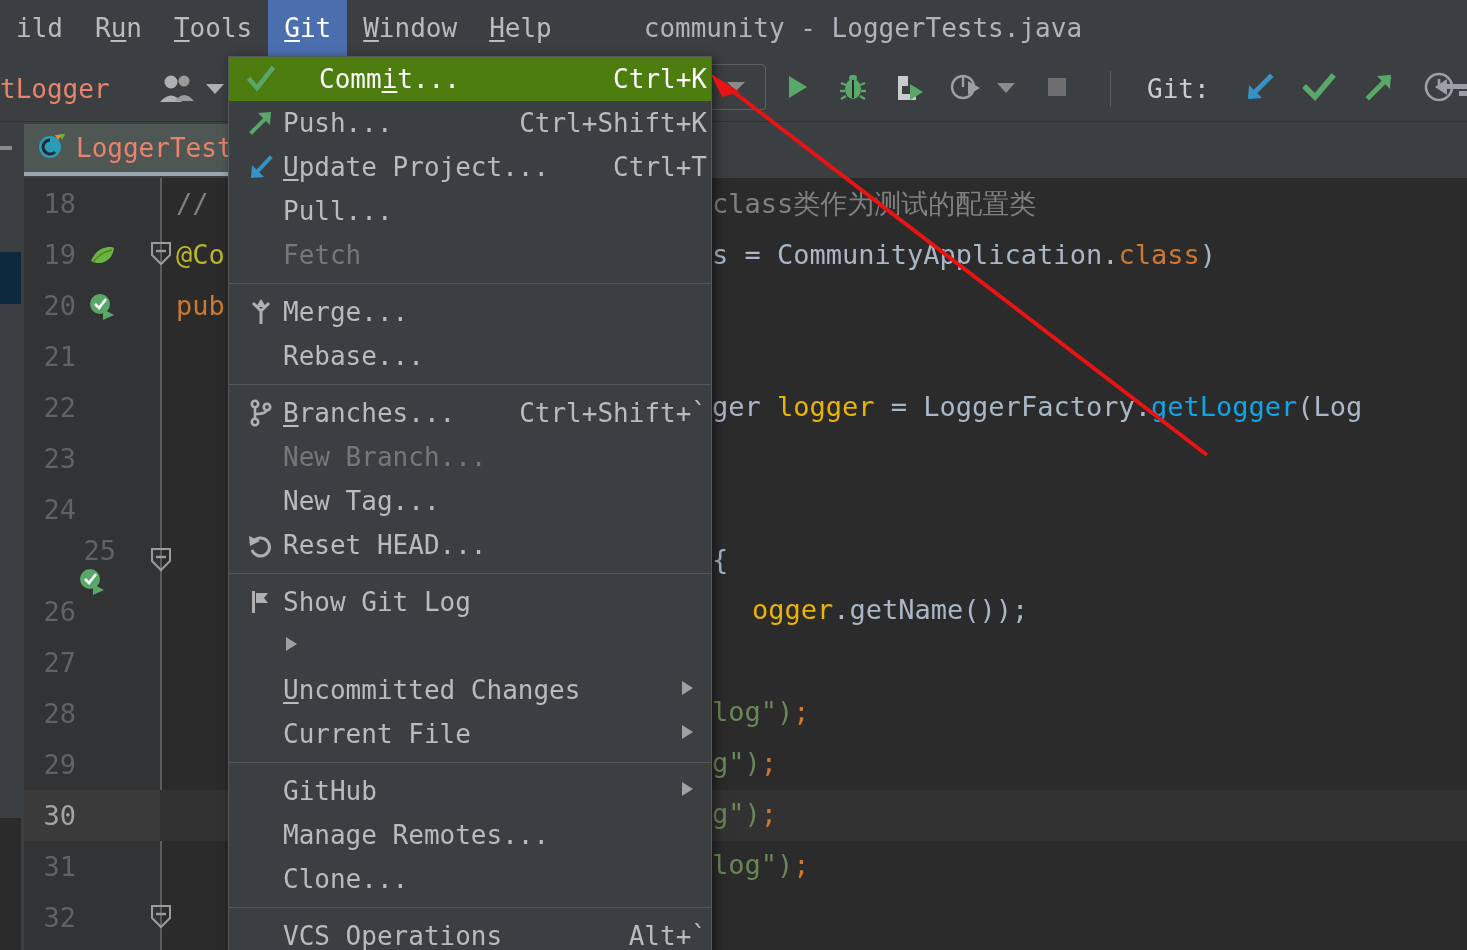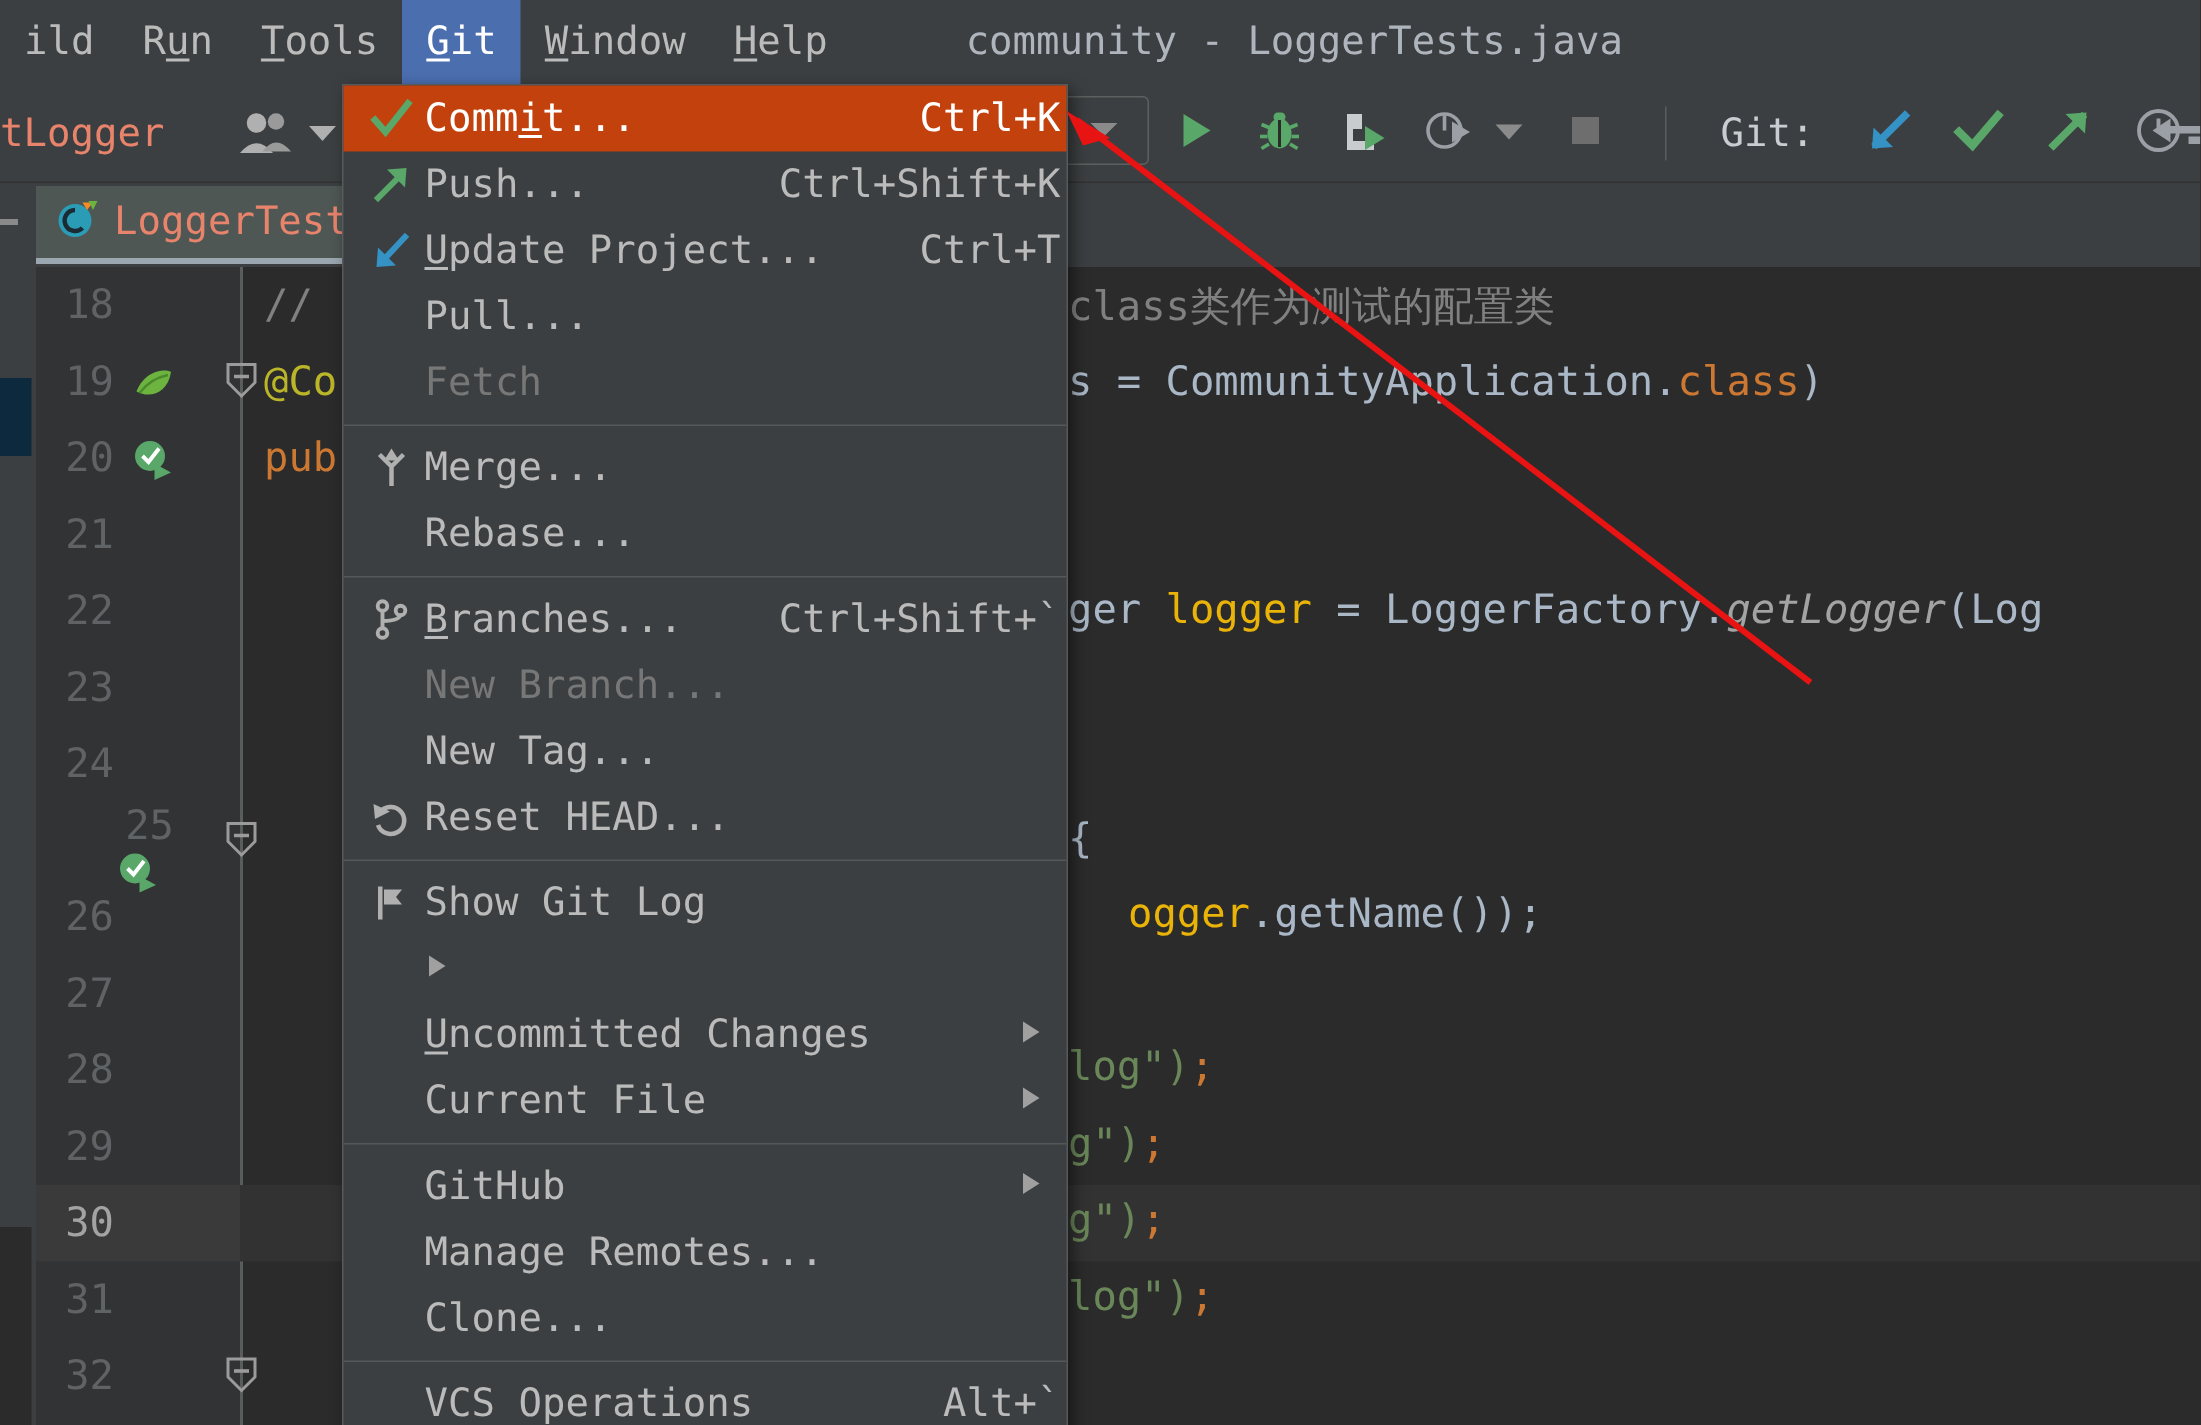--- a/index.html
+++ b/index.html
@@ -212,21 +212,21 @@
     width: 136px;
     height: 51px;
     background: #3a3a3a;
   }
 
   .c-comment { color: #808080; }
   .c-anno    { color: #bbb529; }
   .c-kw      { color: #cc7832; }
   .c-plain   { color: #a9b7c6; }
   .c-field   { color: #eab308; }
-  .c-method  { color: #a3a3a3; font-style: italic; }
+  .c-method  { color: #0ea5e9; }
   .c-string  { color: #6a8759; }
   .c-semi    { color: #cc7832; }
 
   
   .gitmenu {
     position: absolute;
     left: 228px; top: 56px;
     width: 484px;
     background: #3c3f41;
     border: 1px solid #565a5c;
@@ -236,21 +236,21 @@
   }
   .mi {
     position: relative;
     height: 44px;
     display: flex; align-items: center;
     color: #bbbbbb;
     font-size: 26px;
     padding-left: 10px;
     white-space: nowrap;
   }
-  .mi.selected { background: #c2410c; color: #ffffff; }
+  .mi.selected { background: #4d7c0f; color: #ffffff; gap: 36px; }
   .mi.disabled { color: #777777; }
   .mi-icon { width: 44px; display: flex; align-items: center; justify-content: center; flex: none; }
   .mi-label { flex: 1 1 auto; }
   .mi-accel { color: #bbbbbb; padding-right: 4px; font-size: 26px; }
   .mi.selected .mi-accel { color: #ffffff; }
   .mi-arrow { padding-right: 16px; color: #a0a0a0; font-size: 20px; }
   .mi-sep { height: 1px; background: #555859; margin: 6px 0; }
 
   
   .red-arrow { position: absolute; left: 0; top: 0; width: 1467px; height: 950px; pointer-events: none; z-index: 90; }

